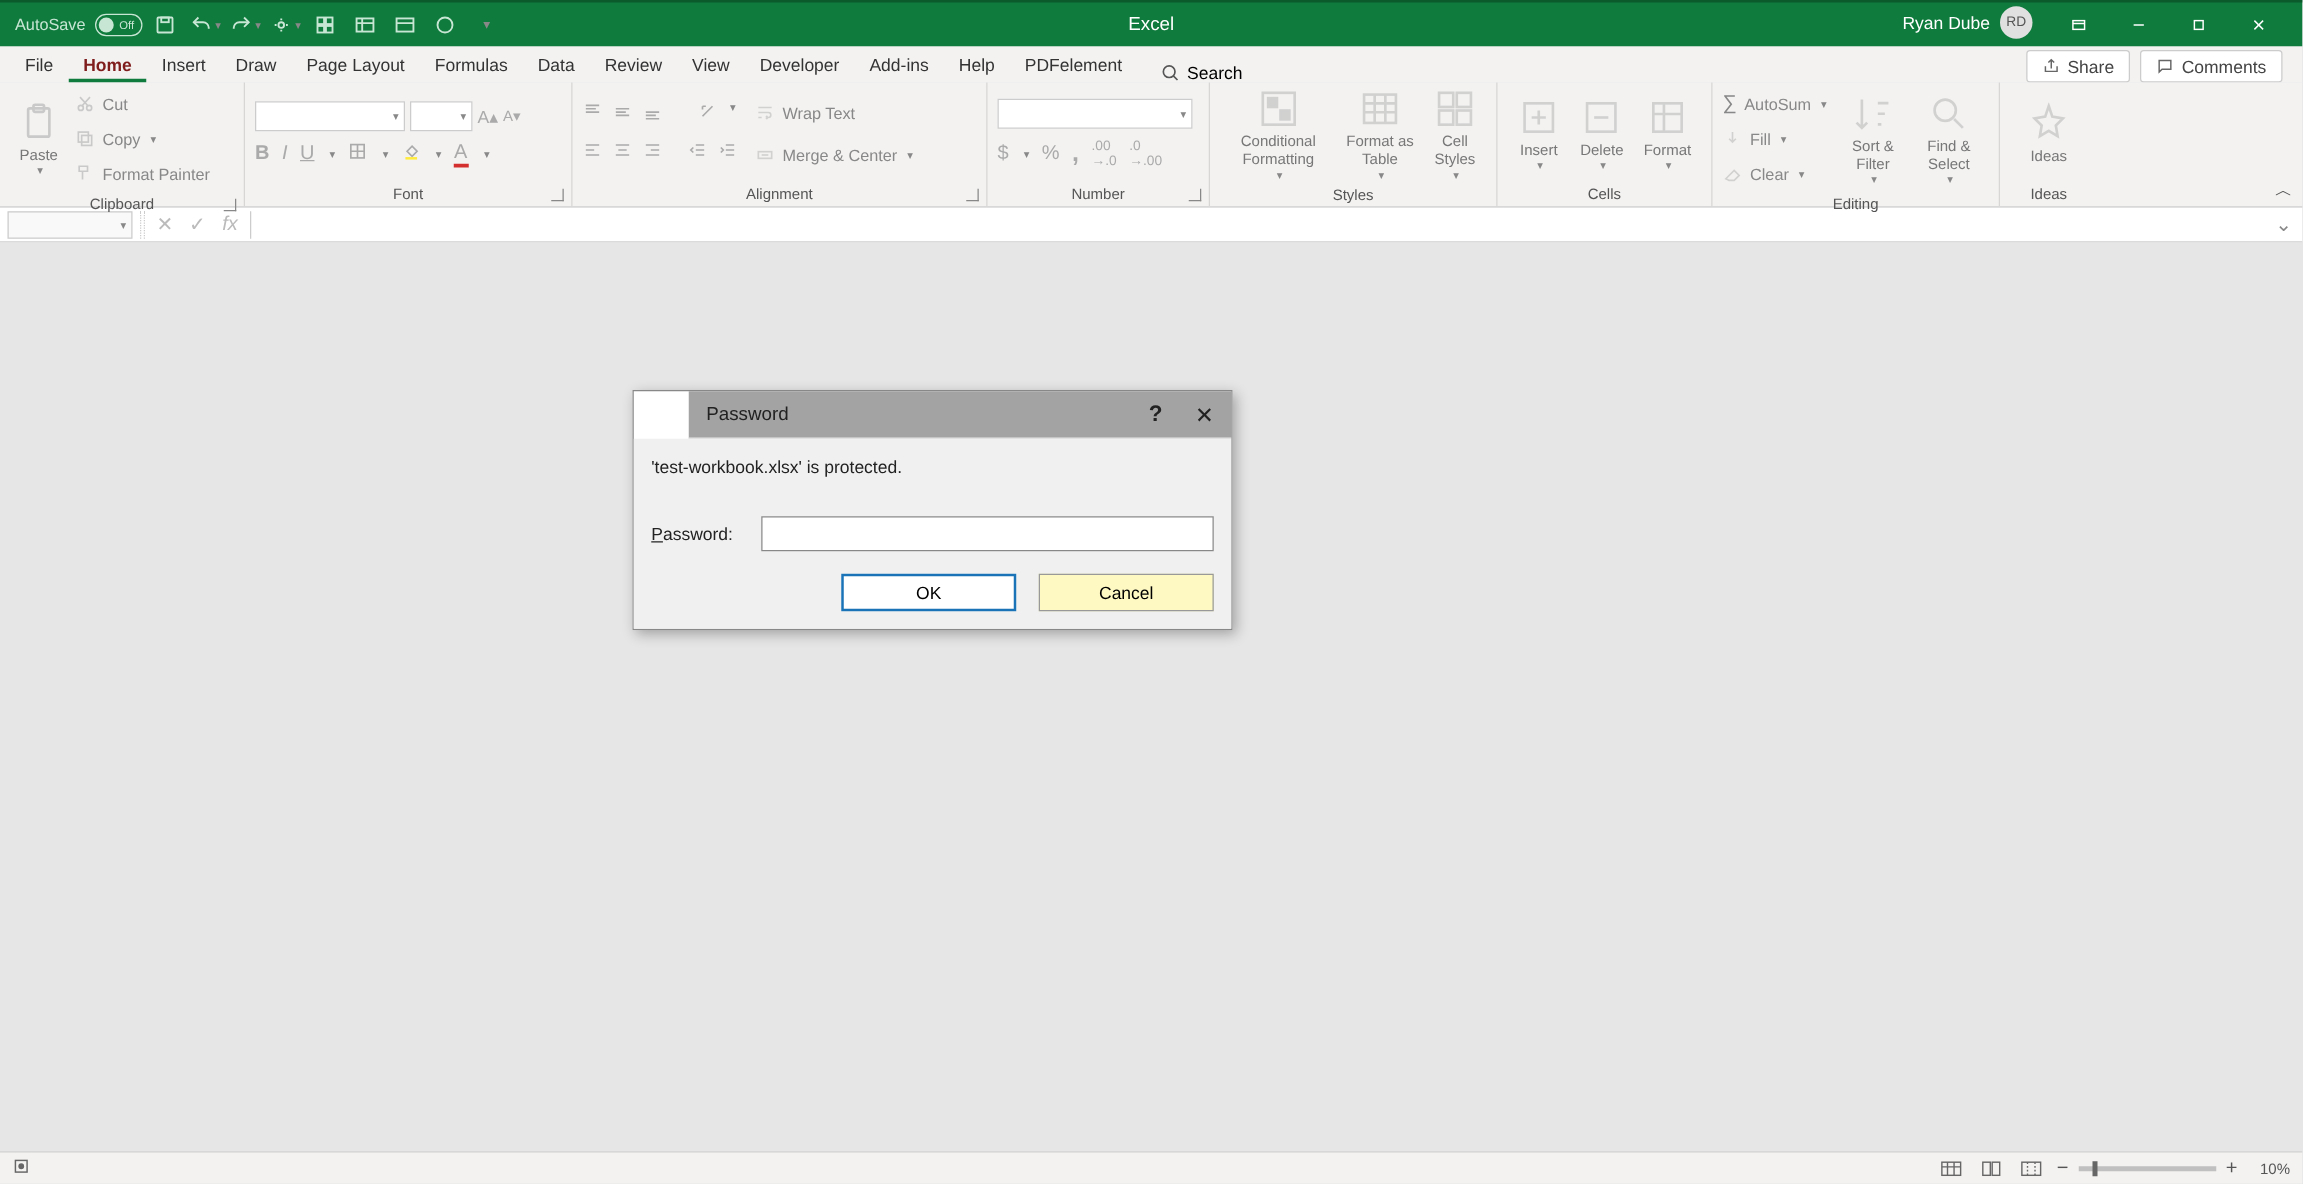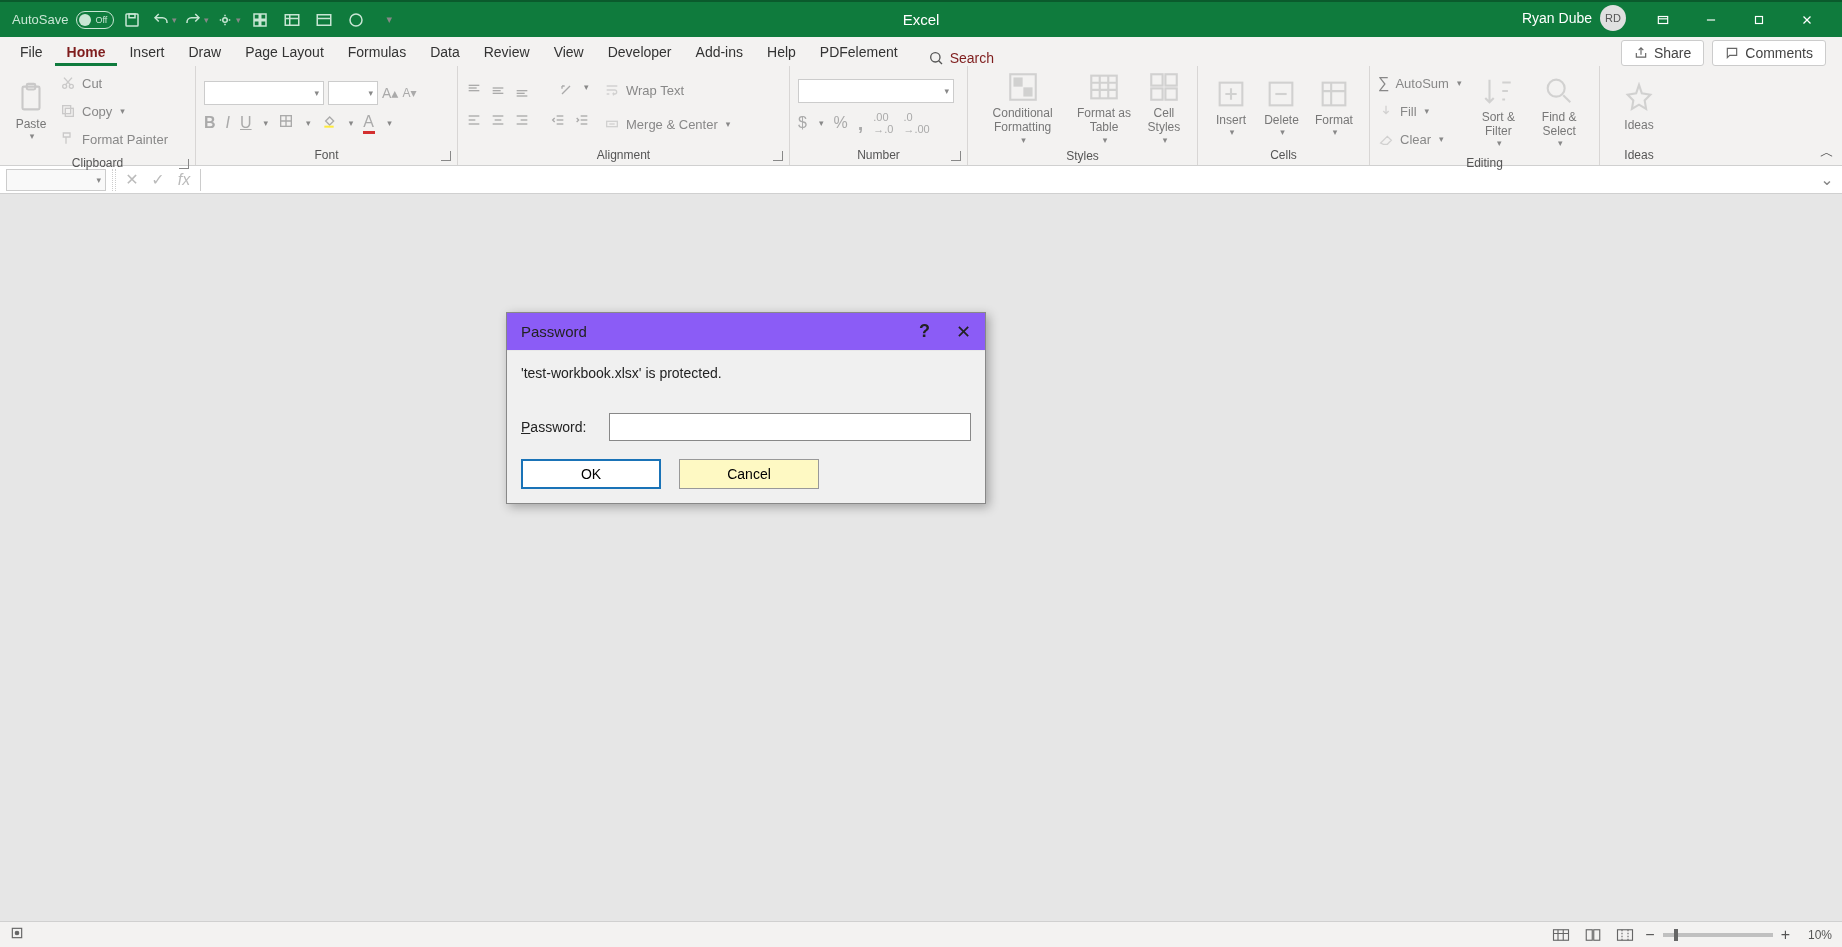--- a/index.html
+++ b/index.html
@@ -18,21 +18,21 @@
   .titlebar-right { margin-left: auto; display: flex; align-items: flex-start; gap: 2px; padding-right: 12px; }
   .user-area { display: flex; align-items: center; gap: 8px; margin-right: 12px; }
   .avatar { width: 26px; height: 26px; border-radius: 50%; background: #e0e0e0; color: #555; display: flex; align-items: center; justify-content: center; font-size: 11px; font-weight: 500; }
   .win-btn { width: 46px; height: 30px; display: flex; align-items: center; justify-content: center; color: #fff; }
   .win-btn svg { width: 14px; height: 14px; }
 
   
   .tabrow { width: 100%; height: 29px; background: #f3f2f1; display: flex; align-items: flex-end; padding: 0 8px; border-bottom: 0; }
   .tab { padding: 6px 12px; font-size: 14px; color: #333; cursor: default; }
   .tab.active { color: #7f1d1d; font-weight: 700; border-bottom: 3px solid #0f7b3d; padding-bottom: 3px; }
-  .search-box { margin-left: 18px; display: flex; align-items: flex-start; gap: 6px; color: #7f1d1d; font-size: 14px; }
+  .search-box { margin-left: 18px; display: flex; align-items: flex-start; gap: 6px; color: #000000; font-size: 14px; }
   .tabrow-right { margin-left: auto; display: flex; gap: 8px; padding-right: 8px; align-items: center; }
   .hd-btn { border: 1px solid #ccc; border-radius: 3px; padding: 4px 12px; font-size: 14px; color: #444; display: flex; align-items: center; gap: 6px; background: #fff; }
 
   
   .ribbon { width: 100%; height: 100px; background: #f3f2f1; display: flex; border-bottom: 1px solid #d0d0d0; position: relative; }
   .group { border-right: 1px solid #d8d6d5; display: flex; flex-direction: column; justify-content: space-between; position: relative; }
   .group-content { flex: 1; display: flex; align-items: center; padding: 4px 8px; color: #a0a0a0; }
   .group-label { text-align: center; font-size: 12px; color: #555; padding-bottom: 3px; position: relative; }
   .group-label .dl { position: absolute; right: 6px; bottom: 4px; width: 10px; height: 10px; border-right: 1px solid #888; border-bottom: 1px solid #888; }
   .big-btn { display: flex; flex-direction: column; align-items: center; justify-content: center; font-size: 12px; color: #777; padding: 0 6px; }
@@ -48,29 +48,29 @@
   .fbar-sep { width: 4px; height: 22px; border-left: 1px dotted #ccc; border-right: 1px dotted #ccc; }
   .fbar-ico { width: 20px; color: #bbb; text-align: center; }
   .fbar-input { flex: 1; height: 22px; border: 1px solid #ccc; border-top: none; border-bottom: none; border-right: none; padding-left: 6px; position: relative; }
   .fbar-expand { width: 18px; color: #888; text-align: center; }
 
   
   .workspace { width: 100%; height: 747px; background: #e6e6e6; position: relative; }
 
   
   .modal-shadow { position: absolute; left: 506px; top: 118px; width: 480px; background: #fff; border: 1px solid #888; box-shadow: 3px 3px 10px rgba(0,0,0,0.3); }
-  .modal-title { height: 38px; display: flex; align-items: center; padding: 0 14px; font-size: 15px; color: #222; background: #8b5cf6; border-bottom: 1px solid #e8e8e8; }
+  .modal-title { height: 38px; display: flex; align-items: center; padding: 0 14px; font-size: 15px; color: #222; background: #a3a3a3; border-bottom: 1px solid #e8e8e8; margin-left: 44px; }
   .modal-title-right { margin-left: auto; display: flex; gap: 26px; align-items: center; font-size: 18px; color: #222; }
   .modal-body { background: #f0f0f0; padding: 14px; font-size: 14px; color: #222; }
   .modal-msg { margin-bottom: 32px; }
   .modal-row { display: flex; align-items: center; margin-bottom: 18px; }
   .modal-label { width: 88px; }
   .modal-label u { text-decoration: underline; }
   .modal-input { flex: 1; height: 28px; border: 1px solid #888; background: #fff; padding: 0 6px; }
-  .modal-btns { display: flex; justify-content: flex-start; gap: 18px; }
+  .modal-btns { display: flex; justify-content: flex-end; gap: 18px; }
   .modal-btns button { width: 140px; height: 30px; font-size: 14px; background: #fef9c3; border: 1px solid #999; }
   .modal-btns .ok { border: 2px solid #1a73b7; background: #fff; }
 
   
   .statusbar { position: absolute; bottom: 0; left: 0; width: 100%; height: 26px; background: #f3f2f1; border-top: 1px solid #d0d0d0; display: flex; align-items: center; padding: 0 10px; font-size: 12px; color: #555; }
   .statusbar-right { margin-left: auto; display: flex; align-items: center; gap: 8px; }
   .view-btn { width: 24px; height: 20px; display: flex; align-items: center; justify-content: center; }
   .zoom-slider { width: 110px; height: 4px; background: #c0c0c0; position: relative; }
   .zoom-slider::before { content: ""; position: absolute; left: 10%; top: -4px; width: 4px; height: 12px; background: #666; }
 

